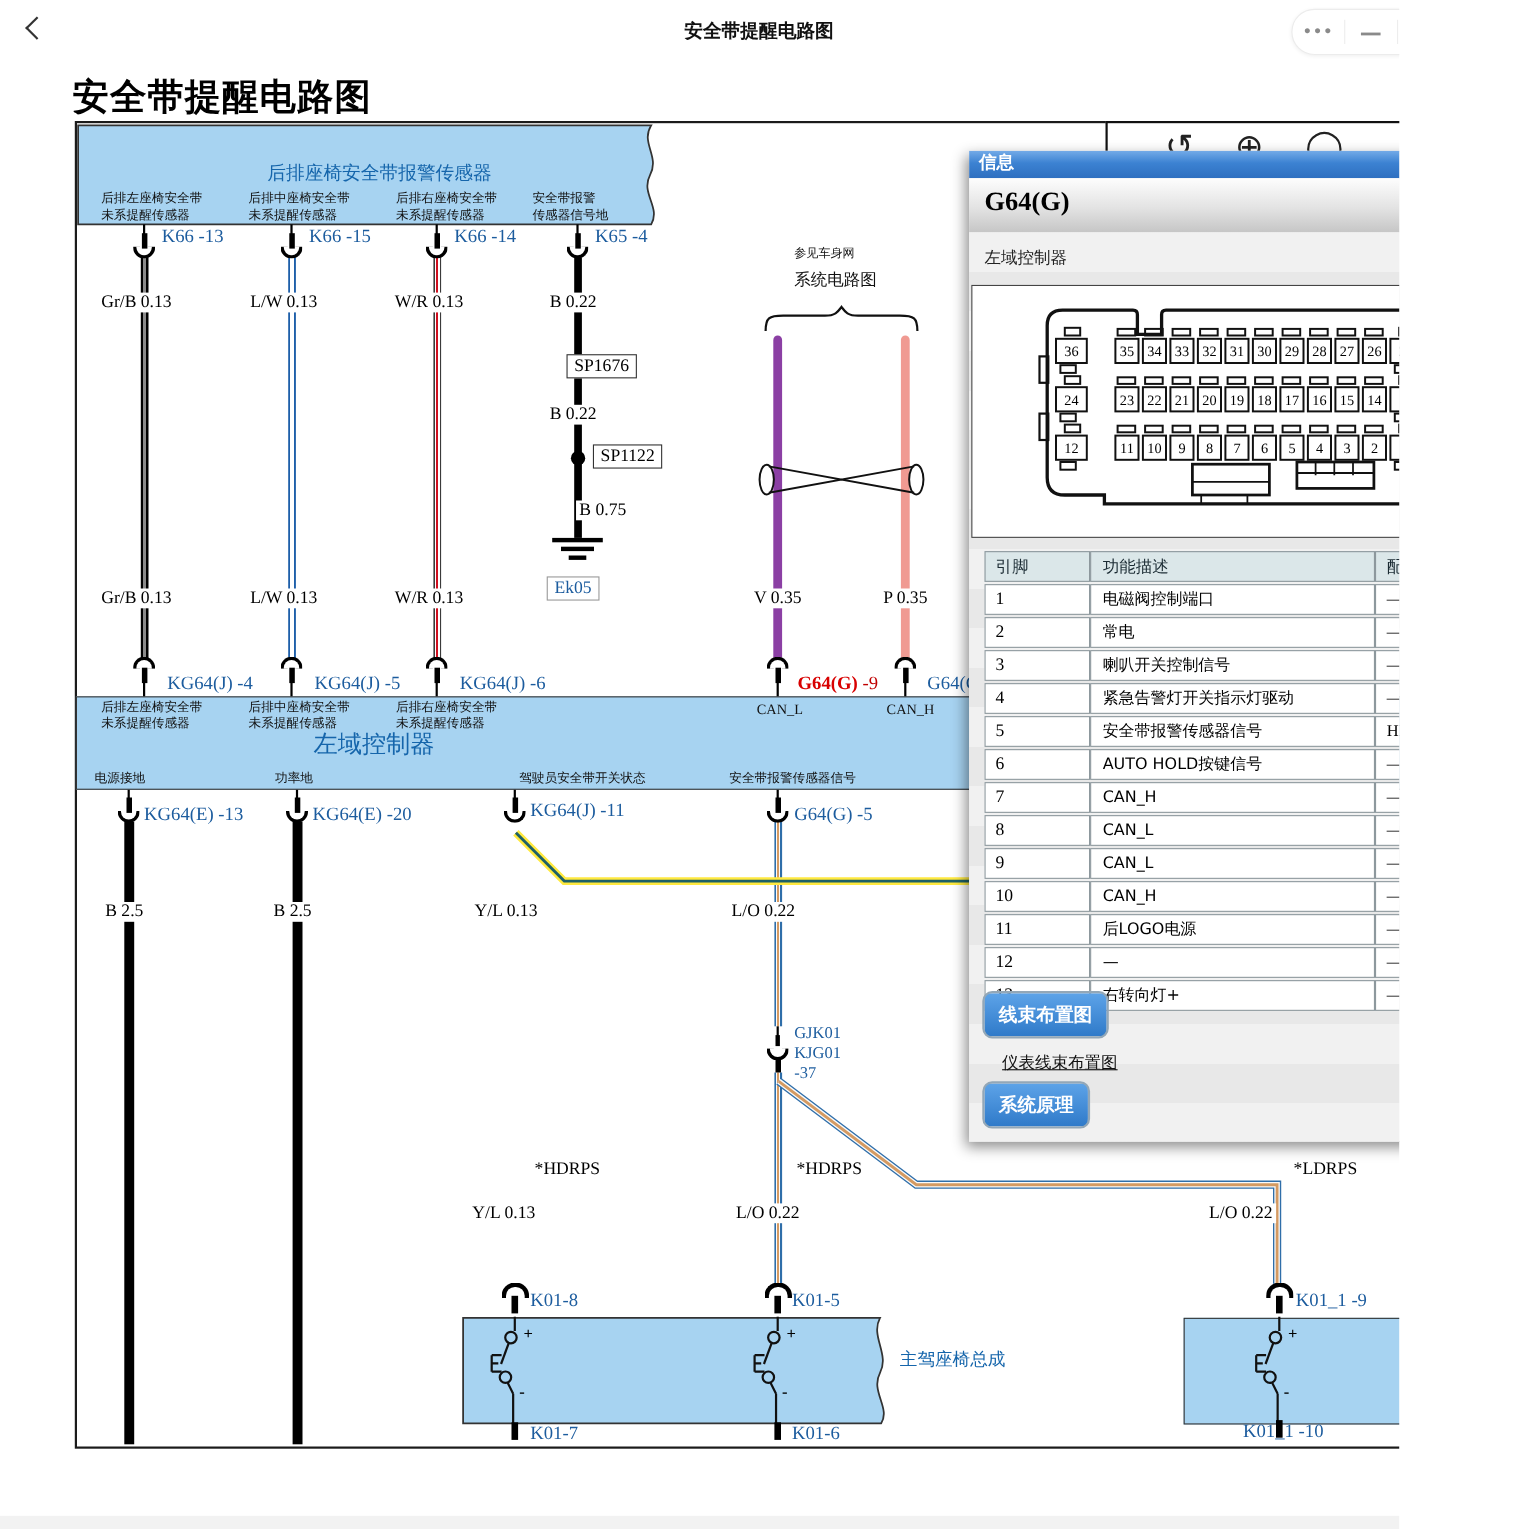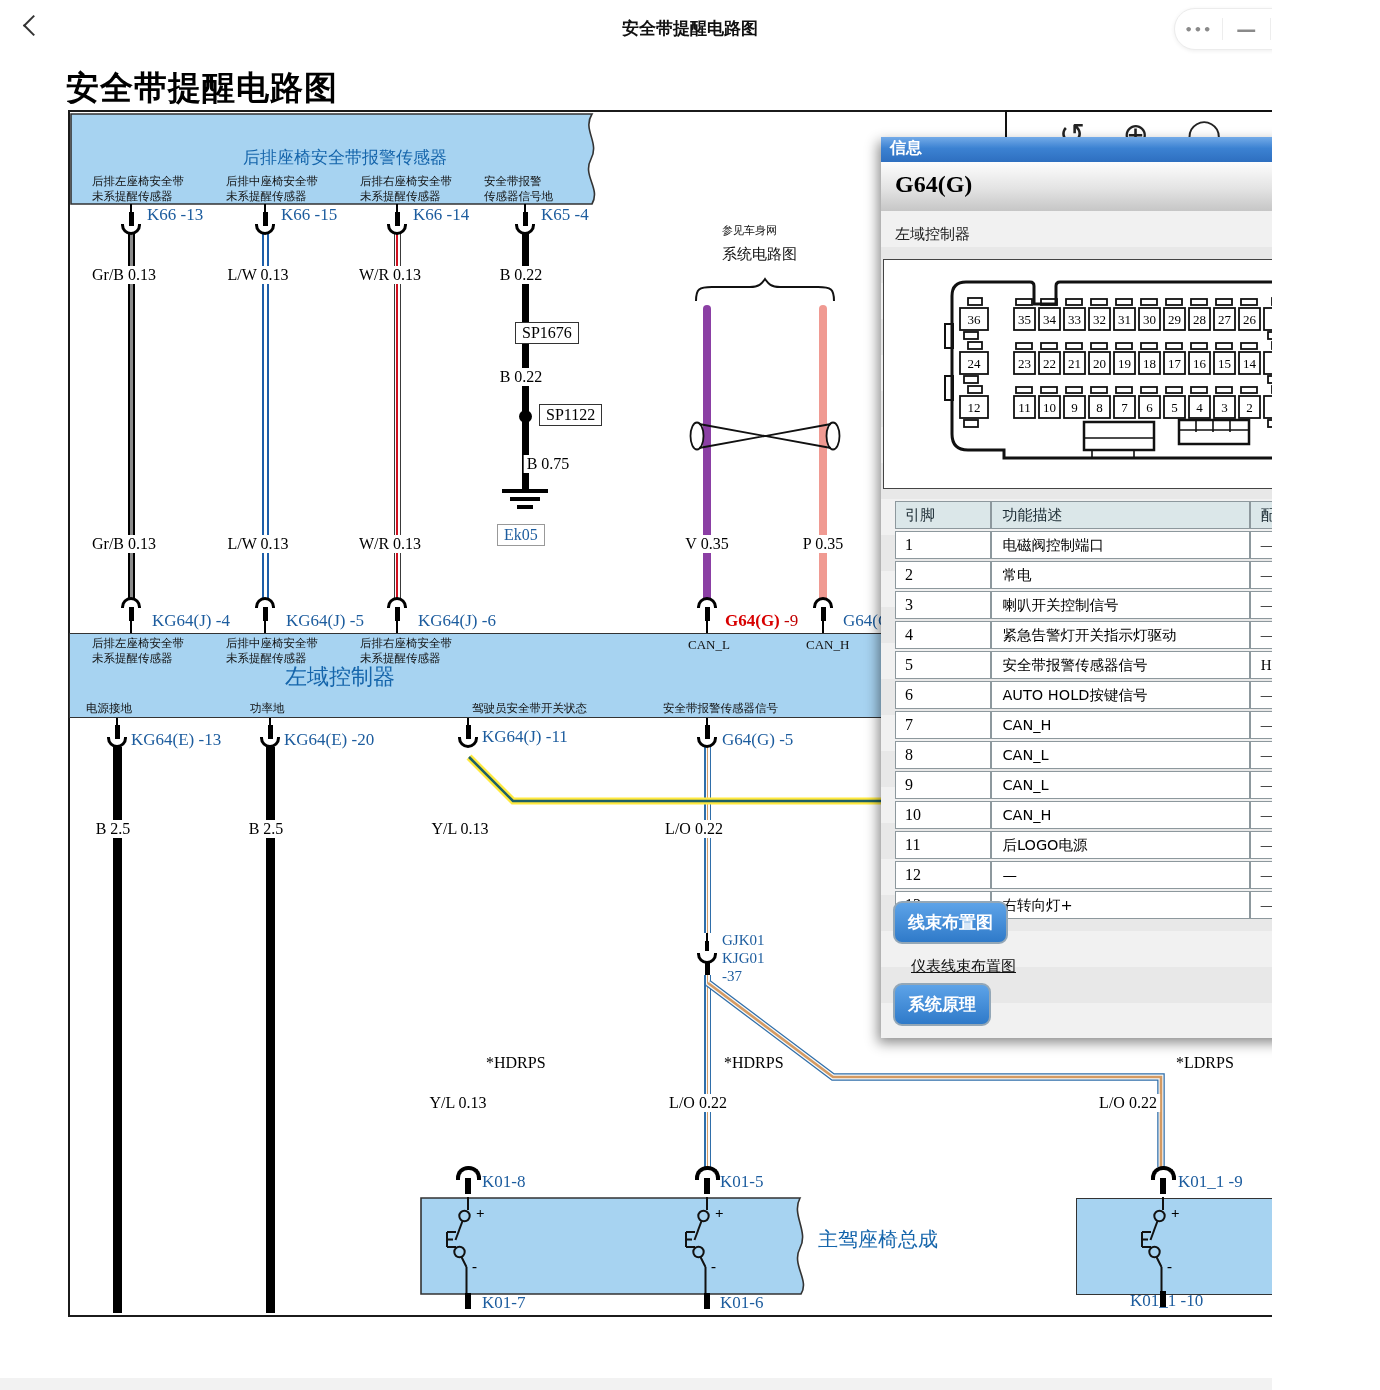--- a/index.html
+++ b/index.html
@@ -247,21 +247,21 @@
   <div class="tag" style="left:724px;top:1054px;">*HDRPS</div>
   <div class="wl" style="left:698px;top:1094px;">L/O 0.22</div>
 
   <div class="tag" style="left:1176px;top:1054px;">*LDRPS</div>
   <div class="wl" style="left:1128px;top:1094px;">L/O 0.22</div>
 
   <svg class="abs" style="left:420px;top:1196px;z-index:1;" width="400" height="101">
     <path d="M1,2 H380 C371,19 389,35 380,52 C371,69 390,84 381,98 H1 Z" fill="#a7d3f1" stroke="#333" stroke-width="1.6"></path>
   </svg>
   <div class="band" style="left:1076px;top:1198px;width:234px;height:97px;"></div>
-  <div class="bandtitle cn" style="left:818px;top:1226px;font-size:20px;">主驾座椅总成</div>
+  <div class="bandtitle cn" style="left:818px;top:1226px;font-size:16px;">主驾座椅总成</div>
 
   <div class="cupB" style="left:455.5px;top:1166px;"></div>
   <div class="barB" style="left:465px;top:1178px;"></div>
   <div class="pl" style="left:482px;top:1172px;">K01-8</div>
   <div class="cupB" style="left:694.5px;top:1166px;"></div>
   <div class="barB" style="left:704px;top:1178px;"></div>
   <div class="pl" style="left:720px;top:1172px;">K01-5</div>
   <div class="cupB" style="left:1150.5px;top:1166px;"></div>
   <div class="barB" style="left:1160px;top:1178px;"></div>
   <div class="pl" style="left:1178px;top:1172px;">K01_1  -9</div>

